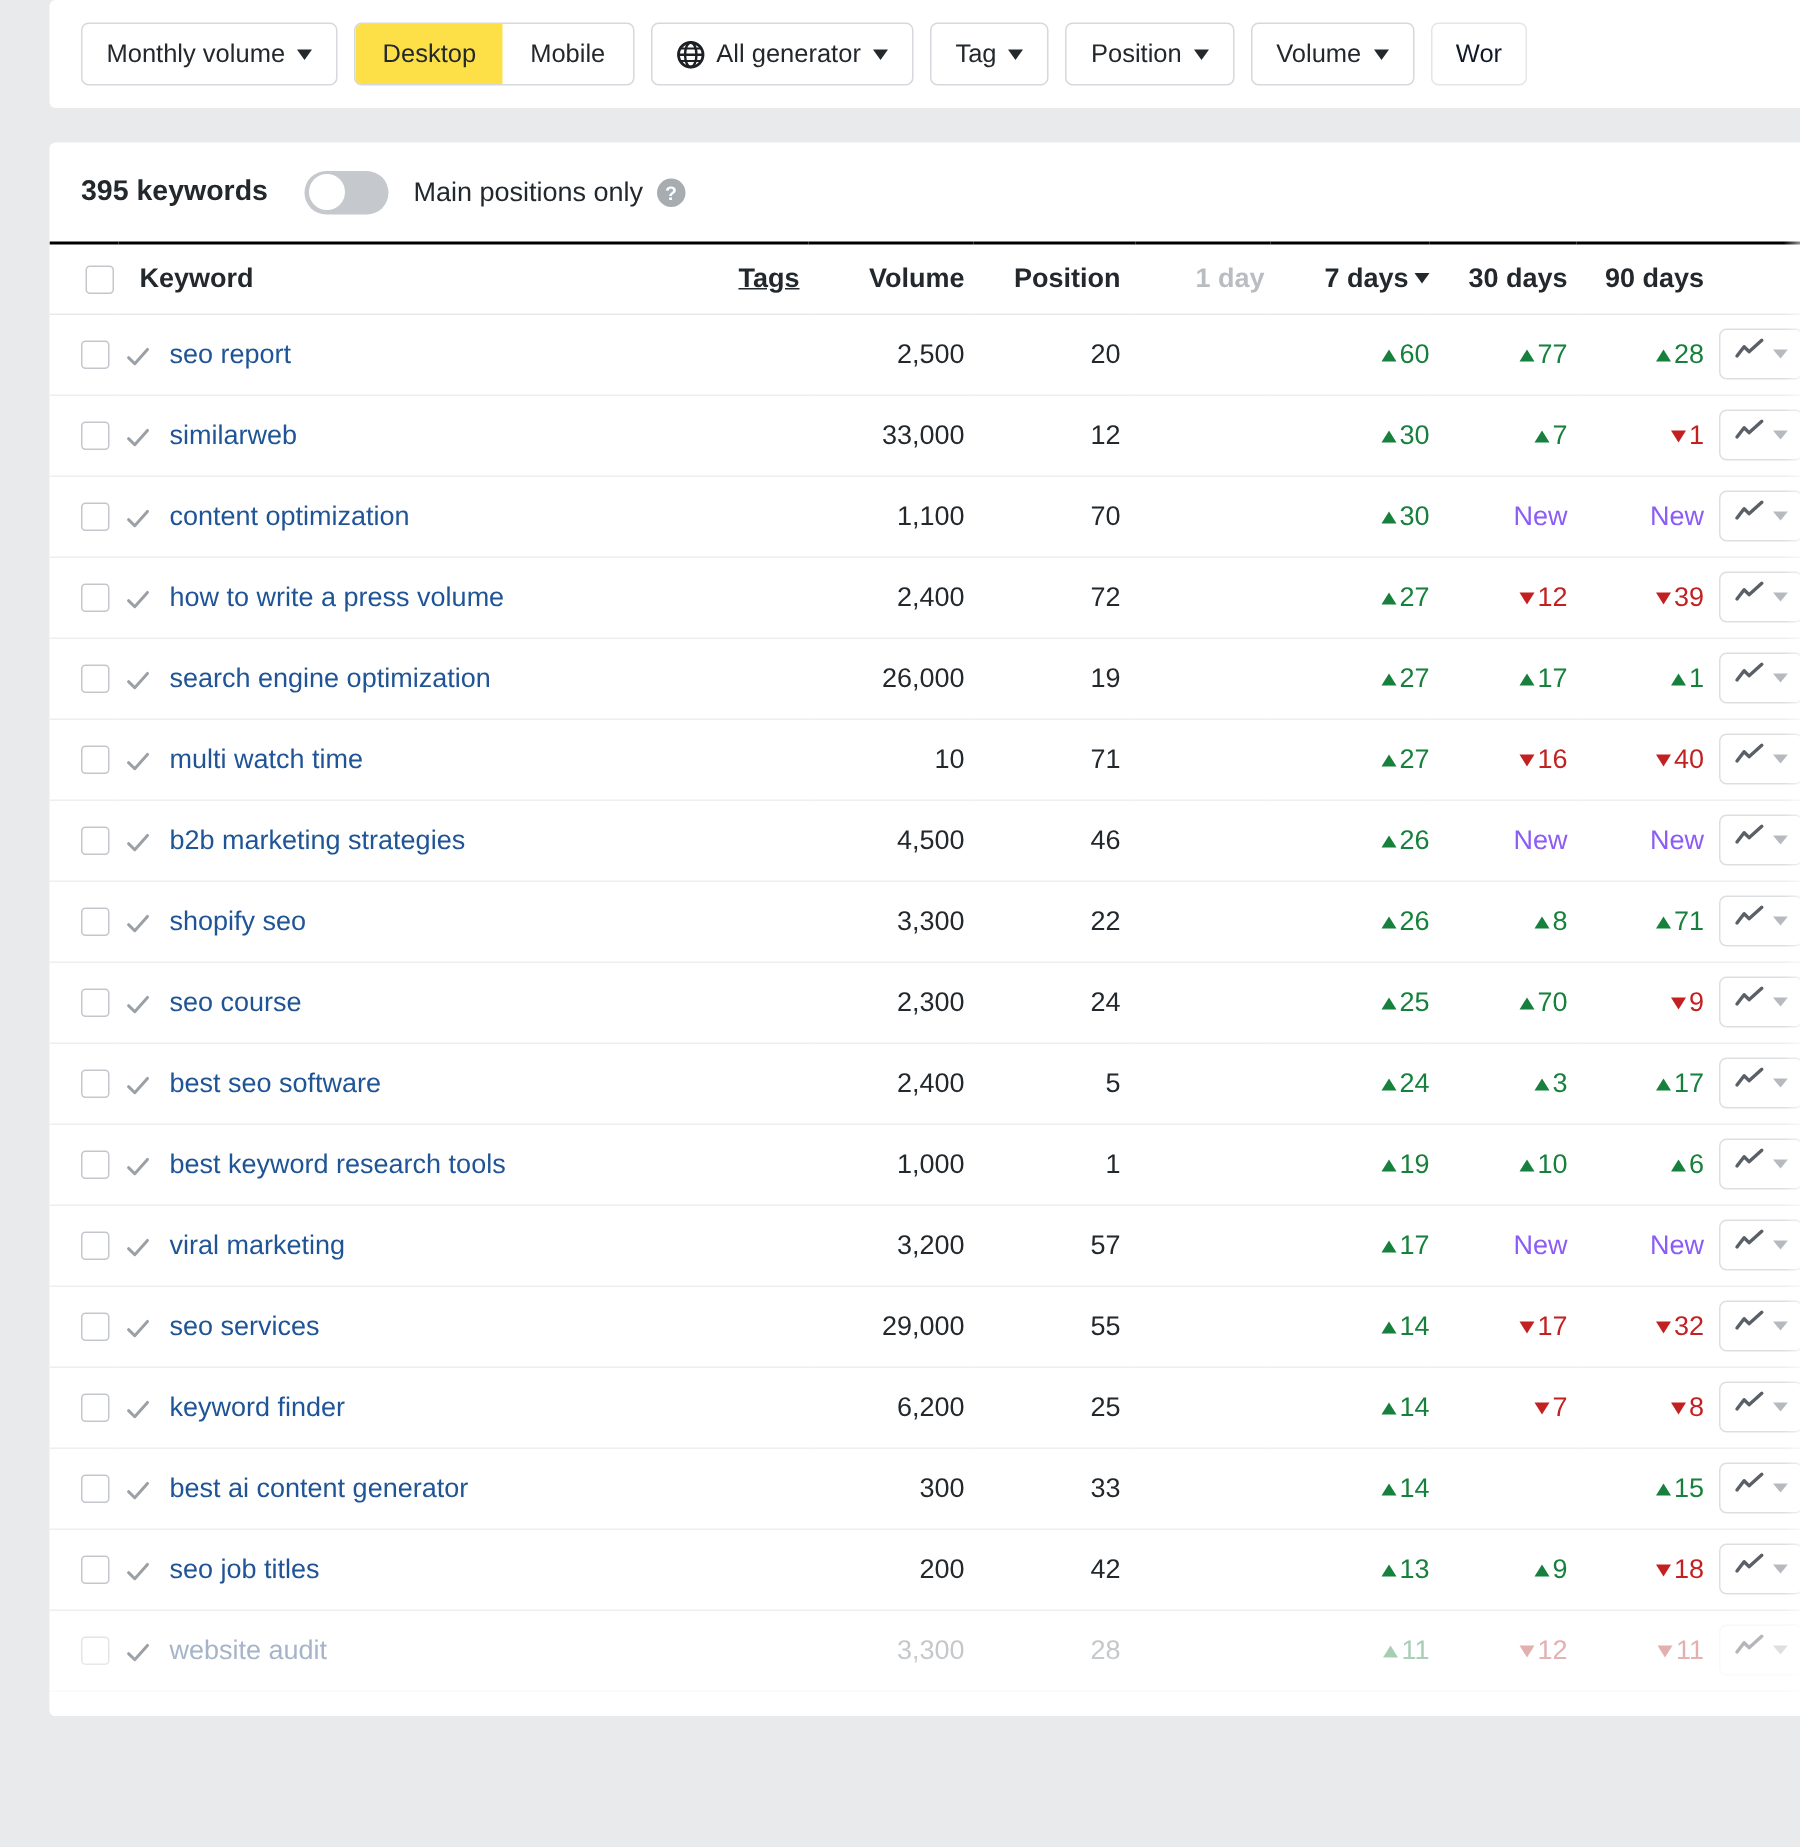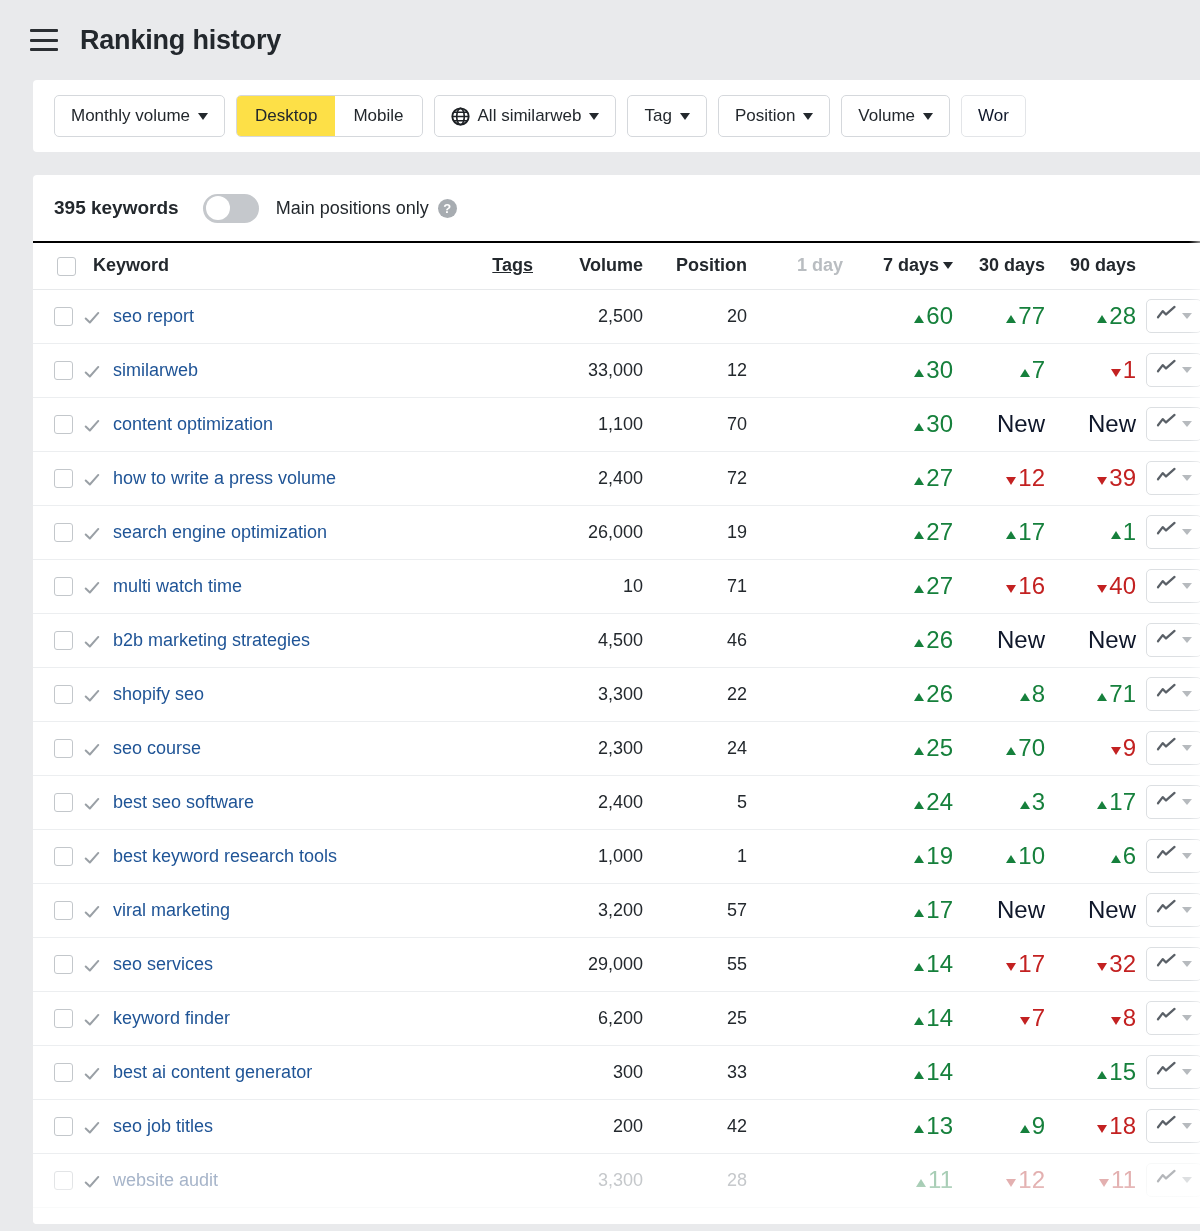--- a/index.html
+++ b/index.html
@@ -139,24 +139,24 @@
     color: #1f5496; font-size: 18px; text-decoration: none; cursor: pointer;
     white-space: nowrap;
   }
   .num { text-align: right; font-size: 18px; color: #23282d; }
   .td-vol { padding-right: 6px; }
   .td-pos { padding-right: 10px; }
   .td-d7  { padding-right: 0px; }
   .td-d30 { padding-right: 6px; }
   .td-d90 { padding-right: 10px; }
 
-  .delta { white-space: nowrap; font-size: 24px; }
+  .delta { white-space: nowrap; font-size: 18px; }
   .delta.up   { color: #16803c; }
   .delta.down { color: #c32121; }
-  .delta.new  { color: #0f172a; }
+  .delta.new  { color: #8b5cf6; }
   .tri { display: inline-block; width: 0; height: 0; margin-right: 2px; vertical-align: 1px; }
   .tri.up   { border-left: 5.5px solid transparent; border-right: 5.5px solid transparent; border-bottom: 8px solid #16803c; }
   .tri.down { border-left: 5.5px solid transparent; border-right: 5.5px solid transparent; border-top: 8px solid #c32121; }
 
   .chart-btn {
     width: 56px; height: 34px; border: 1px solid #dcdfe2; border-radius: 5px;
     background: #fff; display: inline-flex; align-items: center; justify-content: center;
     gap: 5px; cursor: pointer;
   }
   .mini-caret {
@@ -182,28 +182,20 @@
     position: absolute; top: 0; right: 0; width: 24px; height: 100%;
     background: linear-gradient(to right, rgba(255,255,255,0), #ffffff 80%);
     pointer-events: none;
   }
 </style>
 </head>
 <body>
 
 <div class="page">
 
-  <div class="topbar">
-    <div class="hamburger">
-      <span></span>
-        <span></span>
-        <span></span>
-    </div>
-    <div class="page-title">Ranking history</div>
-  </div>
 
   <div class="fp-wrap">
     <div class="filter-panel">
 
       <div class="fbtn">
         <span>Monthly volume</span>
         <i class="caret"></i>
       </div>
 
       <div class="seg">
@@ -214,21 +206,21 @@
       <div class="fbtn">
         <span class="globe">
           <svg viewBox="0 0 20 20" width="19" height="19">
               <circle cx="10" cy="10" r="8.6" fill="none" stroke="#1d2125" stroke-width="2"></circle>
               <ellipse cx="10" cy="10" rx="4" ry="8.6" fill="none" stroke="#1d2125" stroke-width="1.7"></ellipse>
               <line x1="1.4" y1="10" x2="18.6" y2="10" stroke="#1d2125" stroke-width="1.7"></line>
               <line x1="2.7" y1="5.6" x2="17.3" y2="5.6" stroke="#1d2125" stroke-width="1.5"></line>
               <line x1="2.7" y1="14.4" x2="17.3" y2="14.4" stroke="#1d2125" stroke-width="1.5"></line>
             </svg>
         </span>
-        <span>All similarweb</span>
+        <span>All generator</span>
         <i class="caret"></i>
       </div>
 
       <div class="fbtn">
         <span>Tag</span>
         <i class="caret"></i>
       </div>
 
       <div class="fbtn">
         <span>Position</span>

